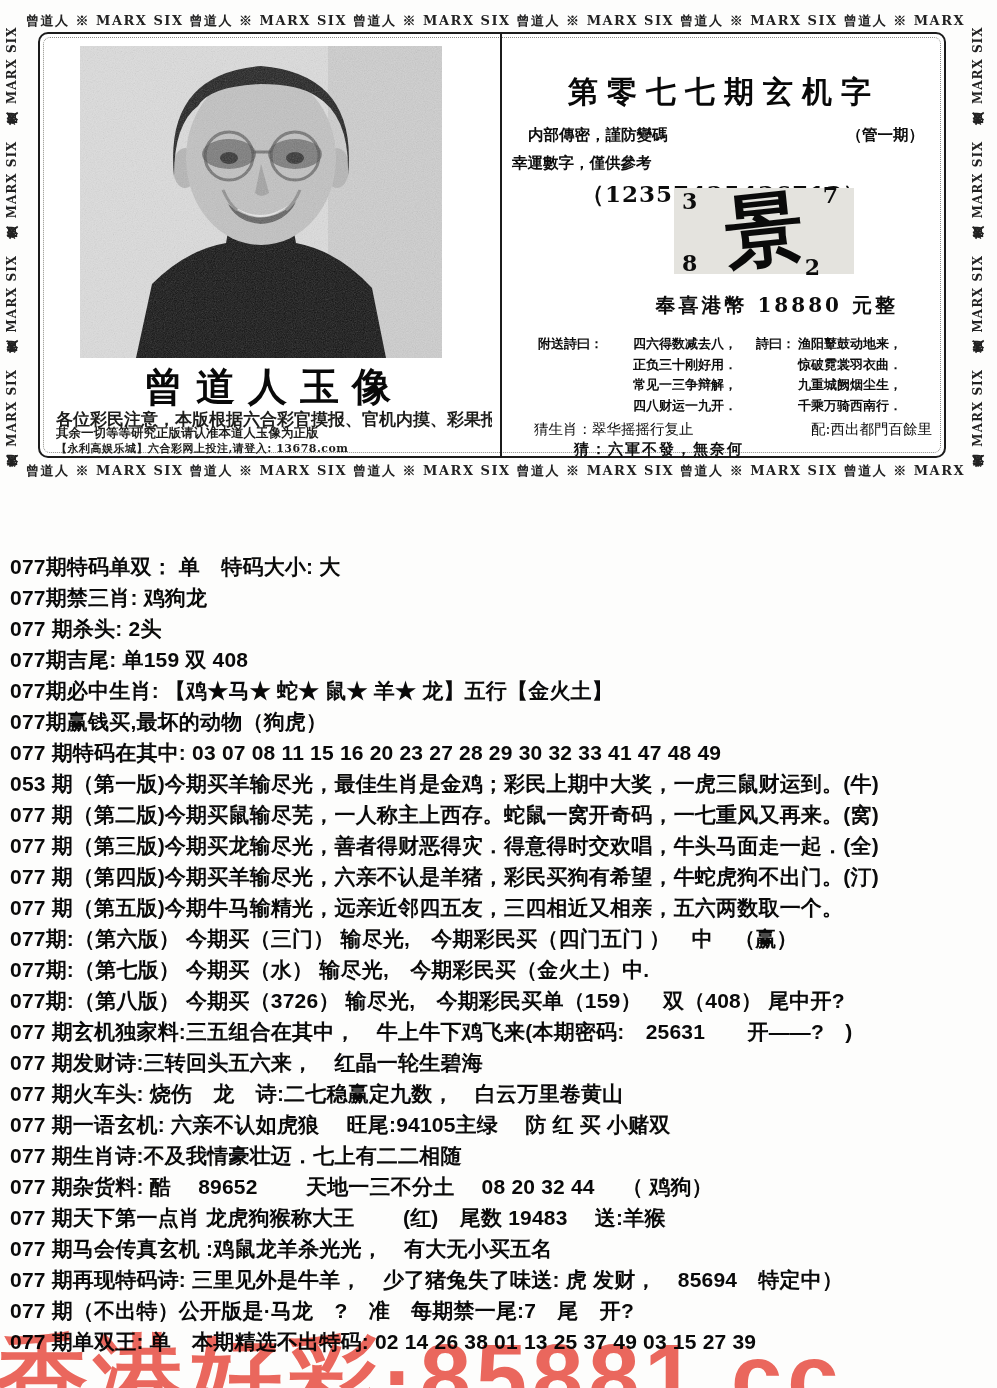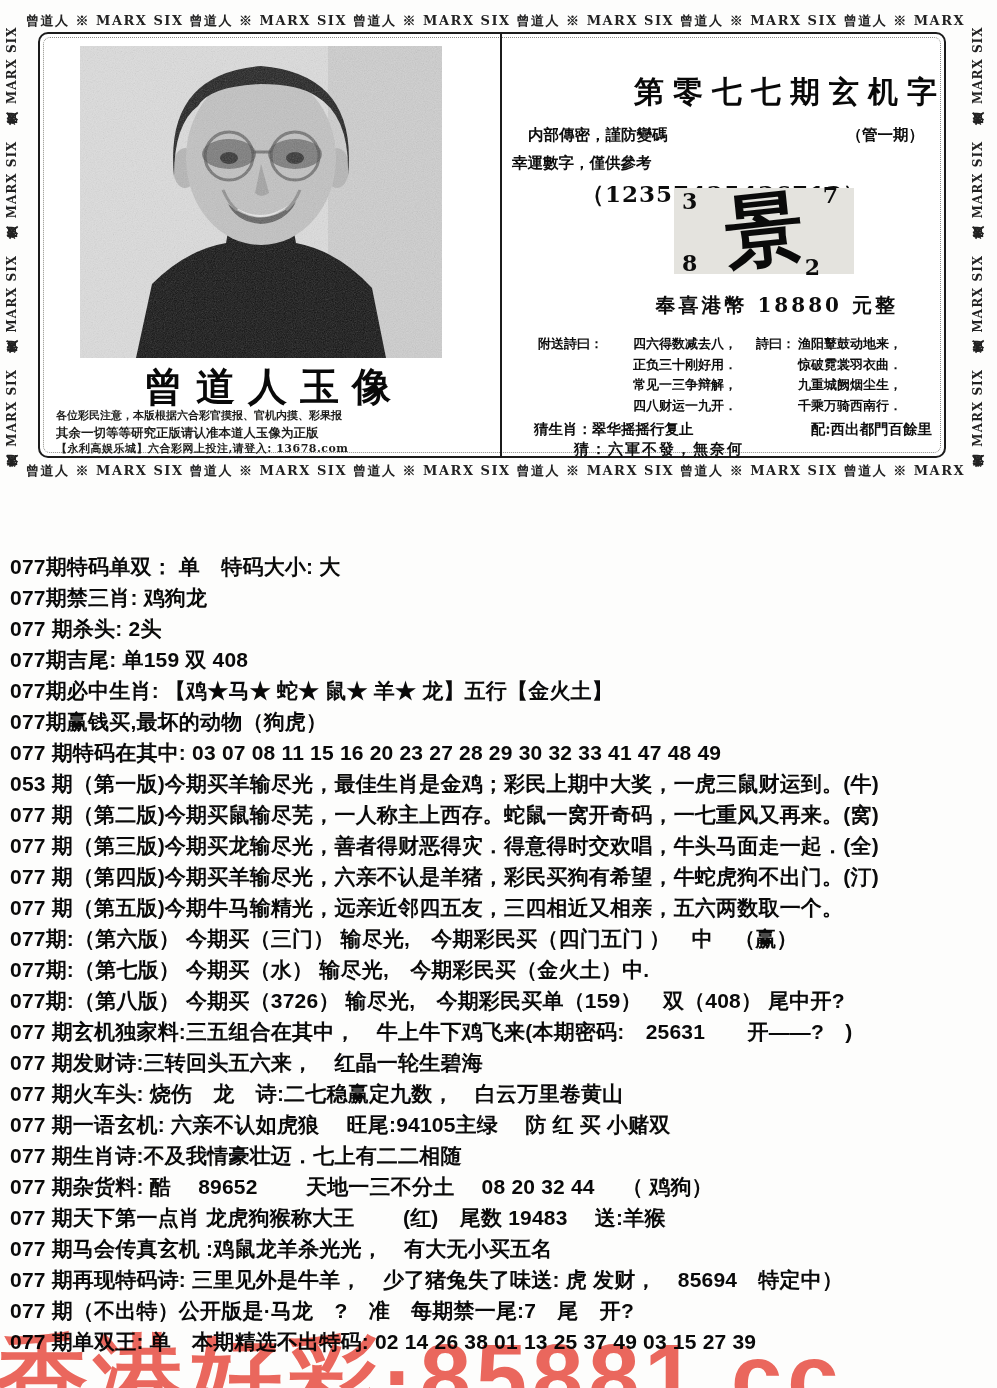--- a/index.html
+++ b/index.html
@@ -41,29 +41,29 @@
   .portrait { position:absolute; left:40px; top:12px; width:362px; height:312px;
               filter:grayscale(1) contrast(1.05); }
   .portrait svg { width:100%; height:100%; display:block; }
   .caption {
     position:absolute; left:0; top:326px; width:460px; text-align:center;
     font-family:"DejaVu Serif", serif; font-weight:bold; font-size:39px;
     letter-spacing:13px; color:#090909; white-space:nowrap;padding-left:8px;
   }
   .note { position:absolute; left:16px; width:436px; white-space:nowrap; overflow:hidden;
           font-family:"DejaVu Serif", serif; font-weight:bold; color:#1d1d1b; }
-  .note1 { top:374px; font-size:11px; }
+  .note1 { top:374px; font-size:17px; }
   .note2 { top:391px; font-size:12.5px; }
   .note3 { top:407px; font-size:11px; letter-spacing:0.5px; }
 
   
   .right-col { position:absolute; left:460px; top:0; width:446px; height:100%;
                border-left:2.5px solid #1b1b1b; }
   .rp-title {
-    margin-top:38px; text-align:right; white-space:nowrap;
+    margin-top:38px; text-align:center; white-space:nowrap;
     font-family:"DejaVu Serif", serif; font-weight:bold; font-size:30px;
     letter-spacing:9px; color:#090909;
   }
   .rp-subrow { display:flex; justify-content:space-between; margin:12px 22px 0 26px;
                font-family:"DejaVu Serif", serif; font-weight:bold; font-size:15.5px;gap:32px; }
   .rp-sub2 { margin:7px 22px 0 10px;
              font-family:"DejaVu Serif", serif; font-weight:bold; font-size:15.5px; }
   .rp-numbers { margin-top:5px; text-align:center; font-family:"DejaVu Serif", serif;
                 font-weight:bold; font-size:23px; letter-spacing:1px; }
   .glyph-box {
@@ -86,21 +86,21 @@
     white-space:nowrap;
   }
   .poems { position:absolute; left:36px; top:300px; right:6px; display:flex; }
   .poem { display:flex; font-family:"DejaVu Serif", serif; font-weight:bold;
           font-size:13px; line-height:20.5px; }
   .poem-left { width:218px;gap:27px; }
   .poem-label { white-space:nowrap; margin-right:3px; }
   .poem-lines div { white-space:nowrap; }
   .guess-row { position:absolute; left:32px; right:14px; top:386px; display:flex;
                justify-content:space-between; font-family:"DejaVu Serif", serif;
-               font-weight:bold; font-size:14.5px; white-space:nowrap; }
+               font-weight:normal; font-size:14.5px; white-space:nowrap; }
   .guess-line2 { position:absolute; left:72px; top:406px; font-family:"DejaVu Serif", serif;
                  font-weight:bold; font-size:15px; letter-spacing:2px; white-space:nowrap; }
 
   
   .body-lines { position:absolute; left:10px; top:551px; width:986px; z-index:2; }
   .bline { height:31px; line-height:31px; font-size:21px; font-weight:600;
            white-space:nowrap; overflow:hidden; color:#0a0a0a; letter-spacing:0.2px; }
 
   
   .watermark {

